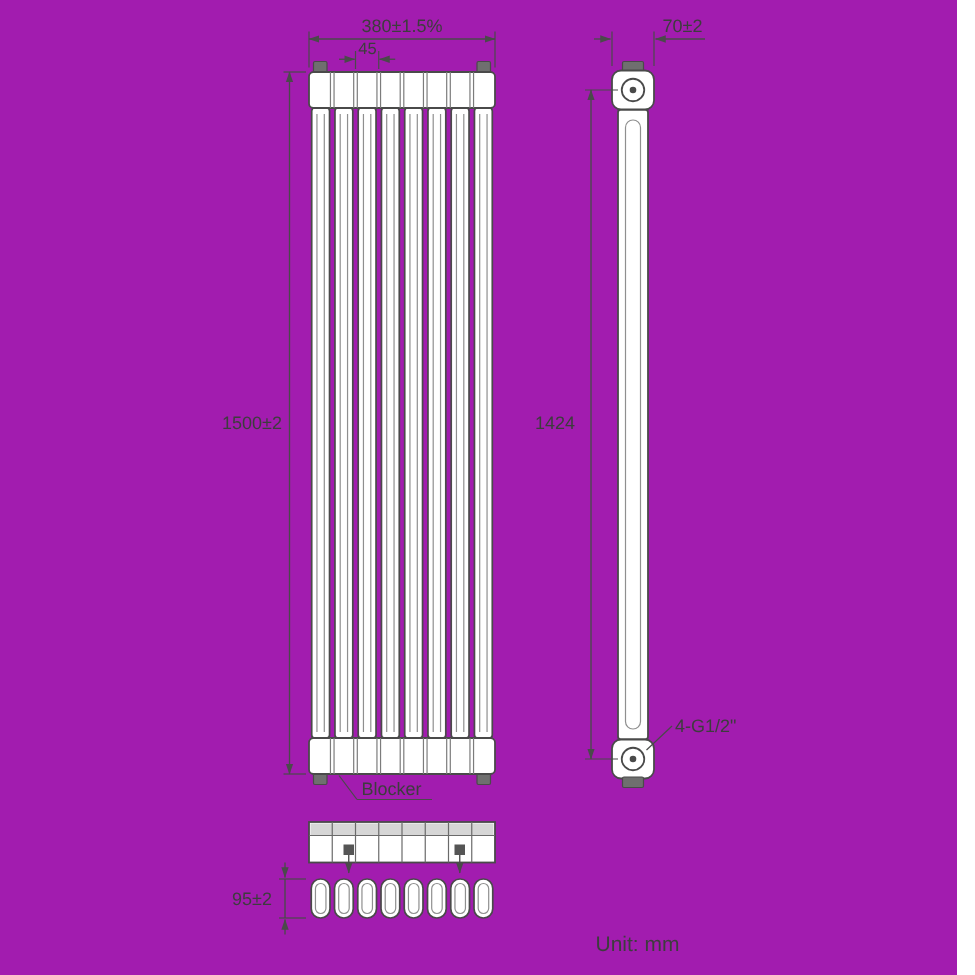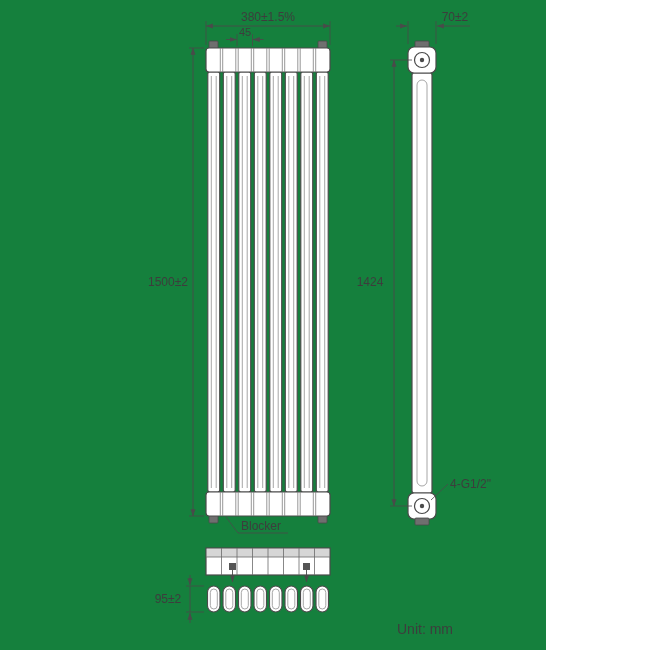--- a/index.html
+++ b/index.html
@@ -1,16 +1,16 @@
 <!DOCTYPE html>
 <html><head>
 <meta charset="utf-8">
 <style>
   html,body{margin:0;padding:0;background:#ffffff;}
-  .canvas{width:546px;height:650px;background:#15803d;position:relative;overflow:hidden;}
+  .canvas{width:638px;height:650px;background:#a21caf;position:relative;overflow:hidden;}
   text{font-family:"Liberation Sans",sans-serif;fill:#3d3d3d;}
   .t11{font-size:11px;}
   .t12{font-size:12px;}
   .t14{font-size:14px;}
   .dim{stroke:#4a4a4a;stroke-width:0.9;fill:none;}
   .ext{stroke:#4a4a4a;stroke-width:0.8;fill:none;}
   .ol{fill:#ffffff;stroke:#4a4a4a;stroke-width:1.2;}
   .inner{fill:none;stroke:#8f8f8f;stroke-width:0.8;}
   .plug{fill:#6f6f6f;stroke:#4a4a4a;stroke-width:0.8;}
   .thin{stroke:#6a6a6a;stroke-width:0.8;fill:none;}

